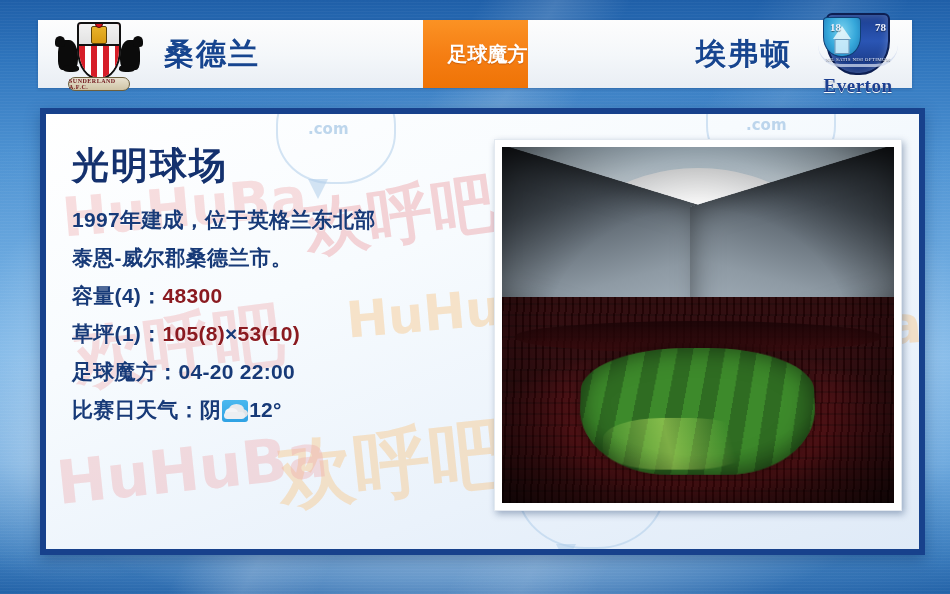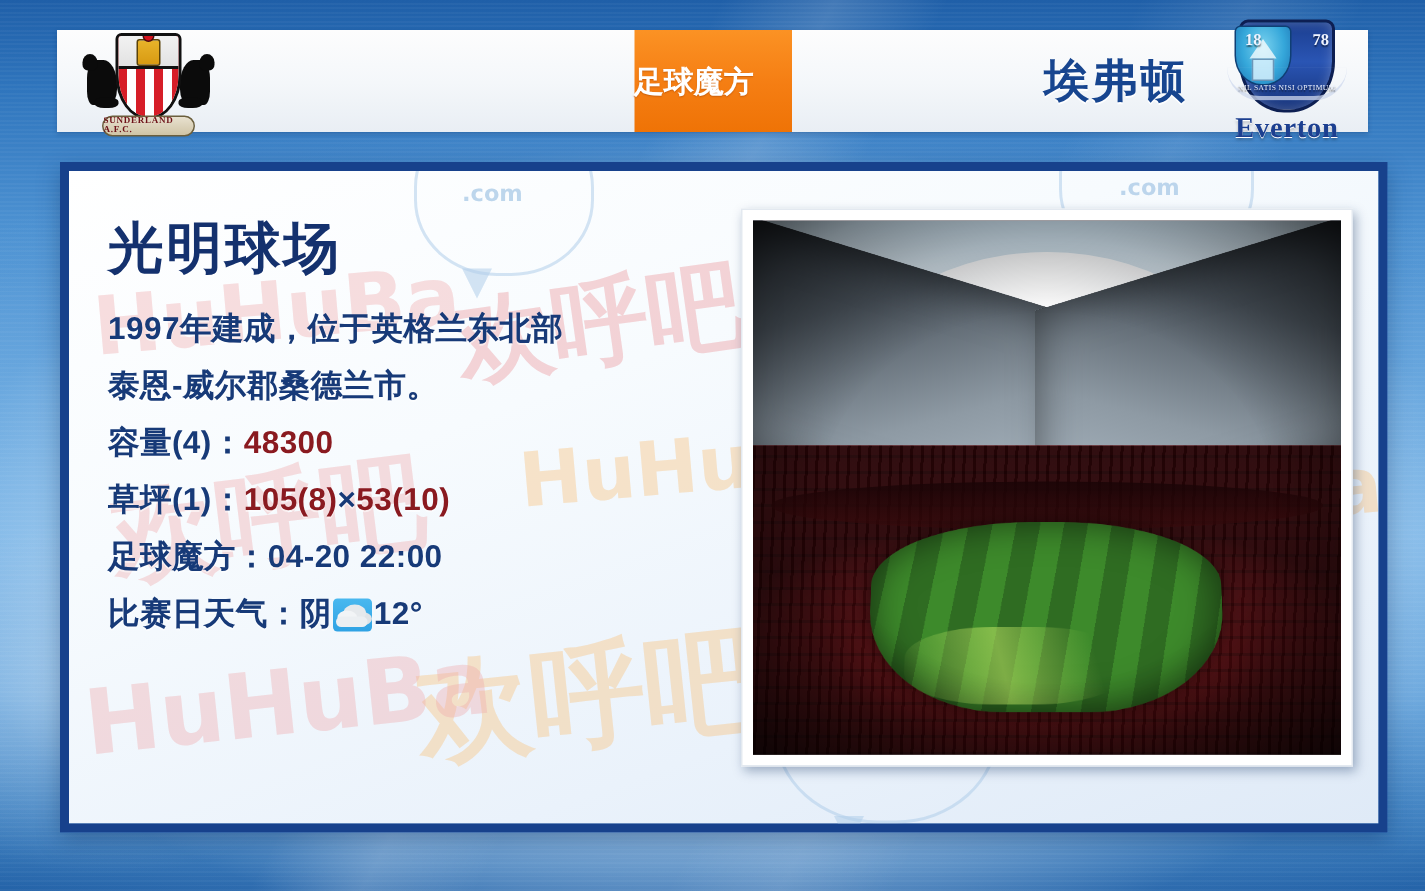--- a/index.html
+++ b/index.html
@@ -48,21 +48,21 @@
     font-size: 30px; font-weight: bold; color: #17458f;
     letter-spacing: 2px;
     text-shadow: 0 1px 0 rgba(255,255,255,0.9);
   }
   .header-left .team-name { margin-left: 22px; }
   .header-right .team-name { margin-right: 18px; }
 
   .center-logo {
     width: 105px; height: 68px;
     background: linear-gradient(180deg, #fb9224 0%, #f57e13 52%, #ef7306 100%);
-    display: flex; align-items: center; justify-content: flex-start;
+    display: flex; align-items: center; justify-content: flex-end;
     flex: 0 0 auto;
   }
   .center-logo-text {
     color: #ffffff; font-size: 20px; font-weight: bold; letter-spacing: 0px;
     line-height: 1;
     text-shadow: 0 1px 1px rgba(150,60,0,0.45);
     font-family: "DejaVu Sans", sans-serif;
   }
 
   
@@ -354,20 +354,21 @@
         <div class="sun-shield">
           <div class="sun-stripes"></div>
           <div class="sun-top">
             <div class="sun-tower">
               <div class="sun-beacon"></div>
             </div>
           </div>
         </div>
         <div class="sun-scroll">SUNDERLAND A.F.C.</div>
       </div>
+      <div class="team-name">桑德兰</div>
     </div>
 
     <div class="center-logo">
       <span class="center-logo-text">足球魔方</span>
     </div>
 
     <div class="header-right">
       <div class="team-name">埃弗顿</div>
       <div class="crest crest-everton">
         <div class="ev-shield"></div>

